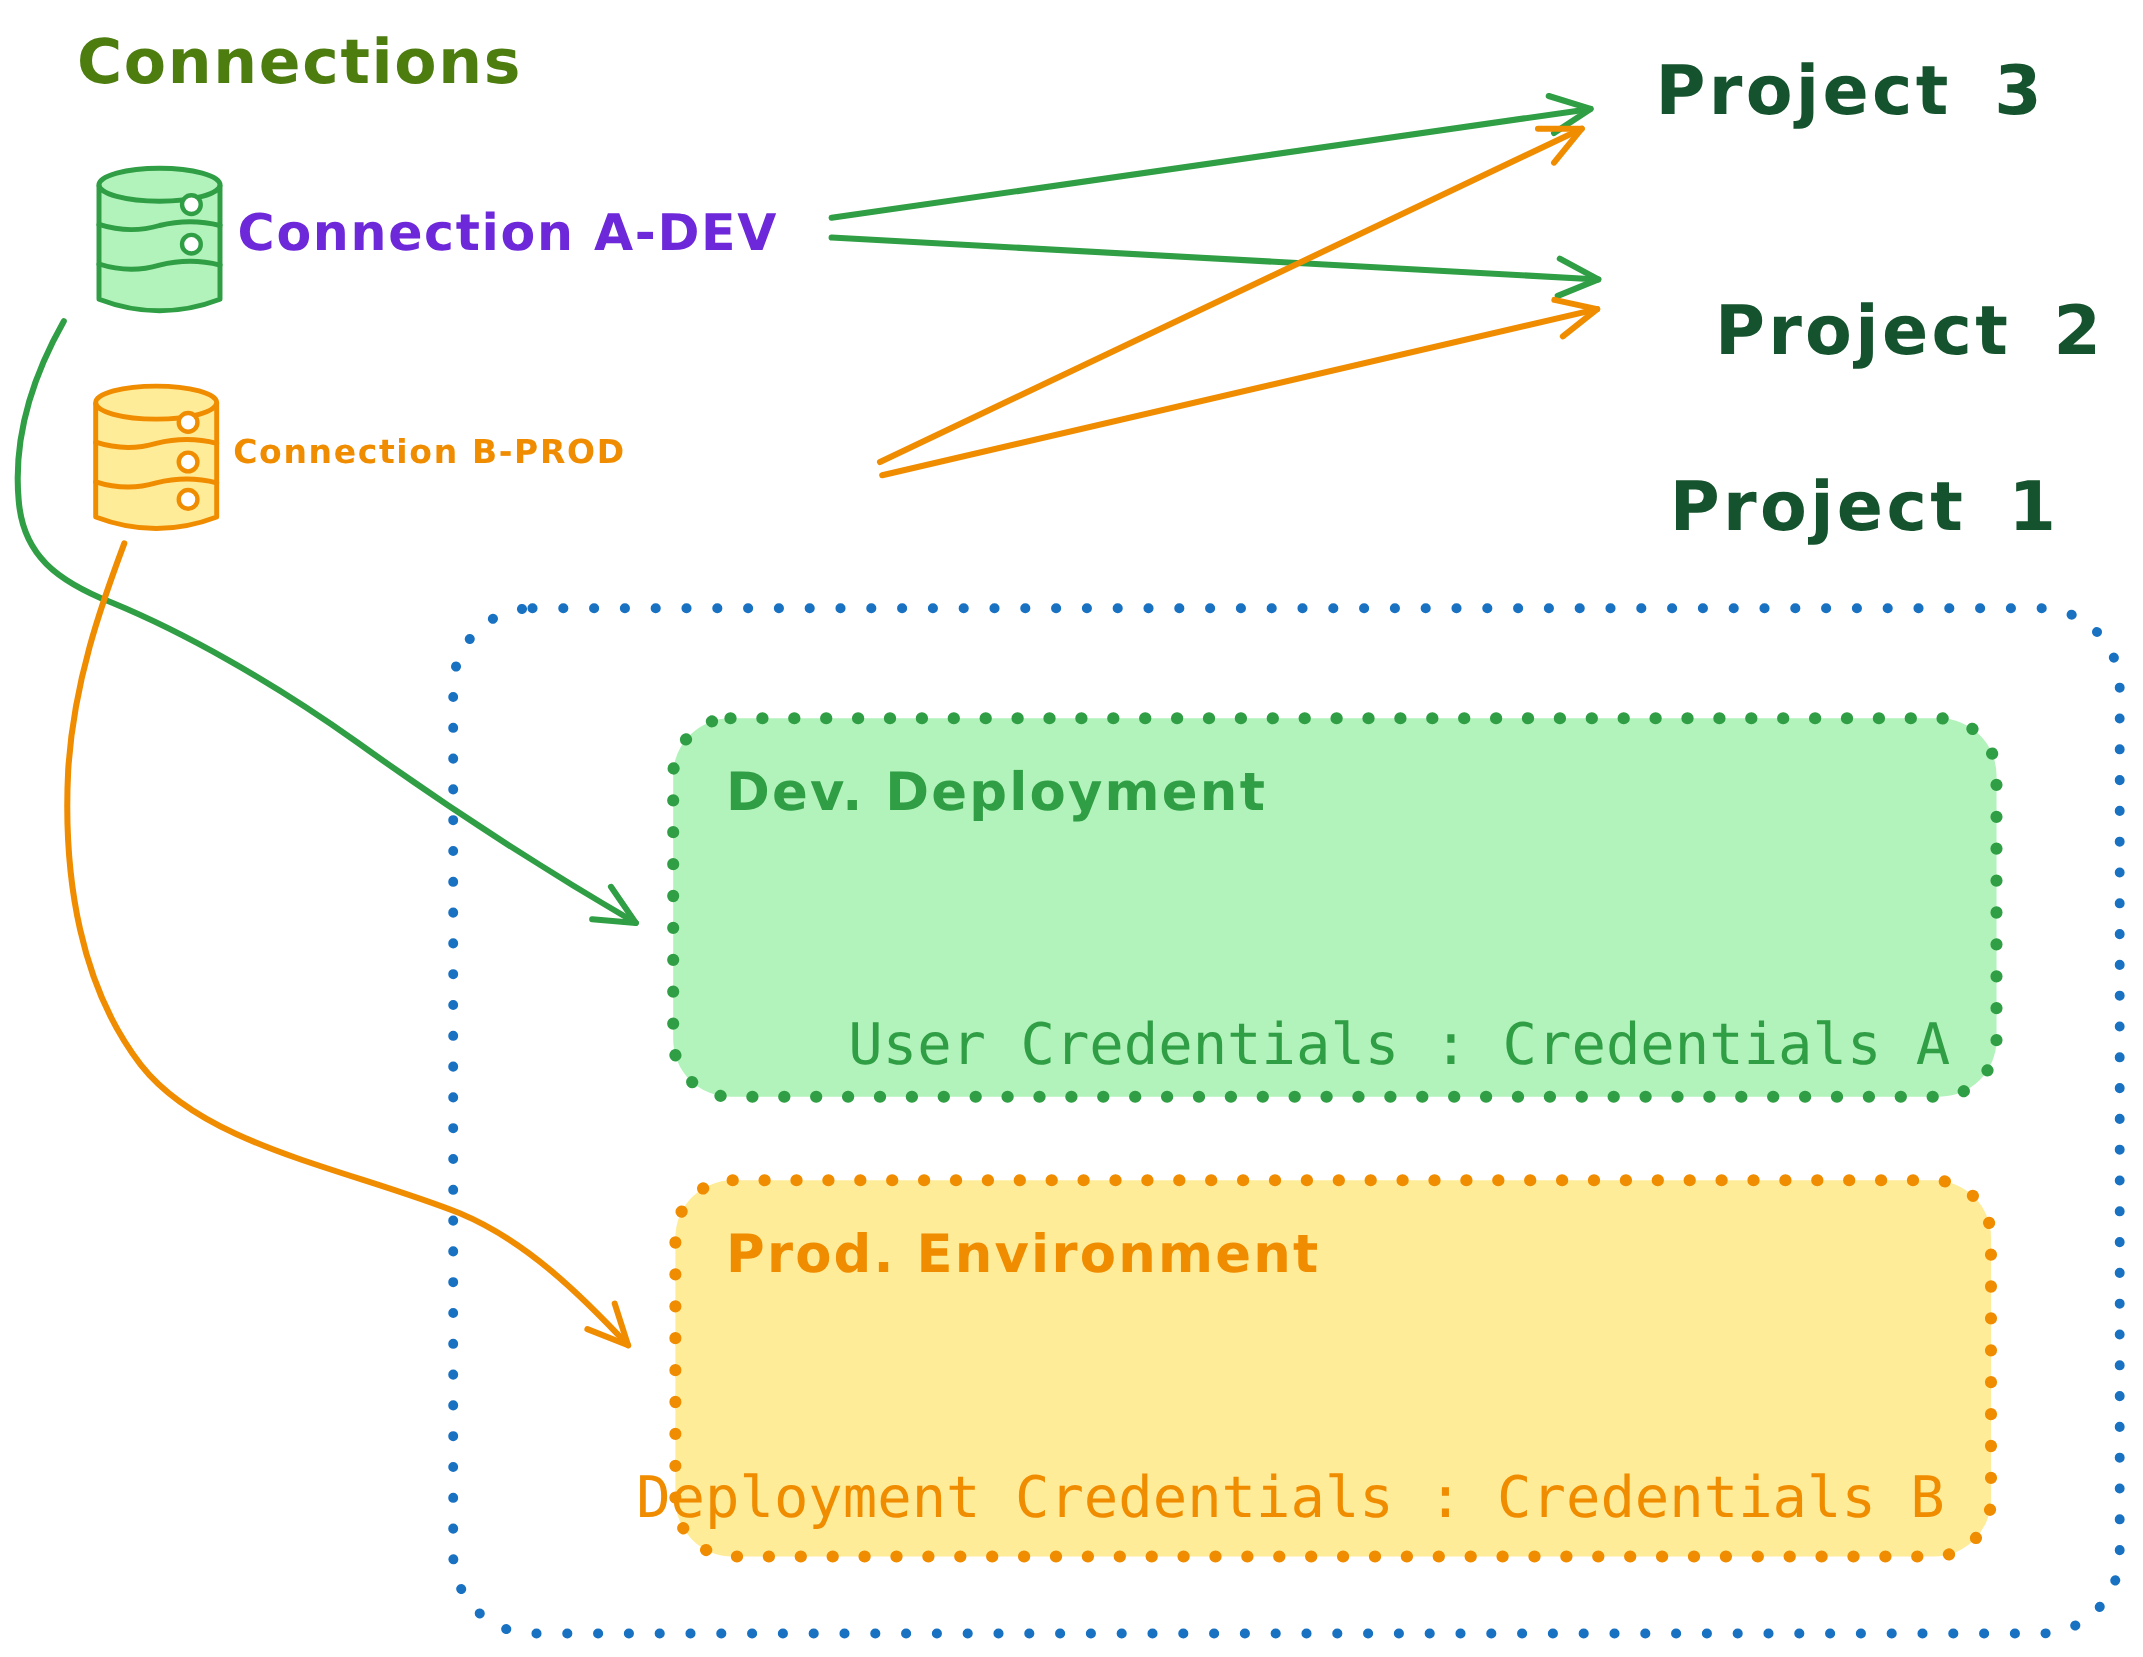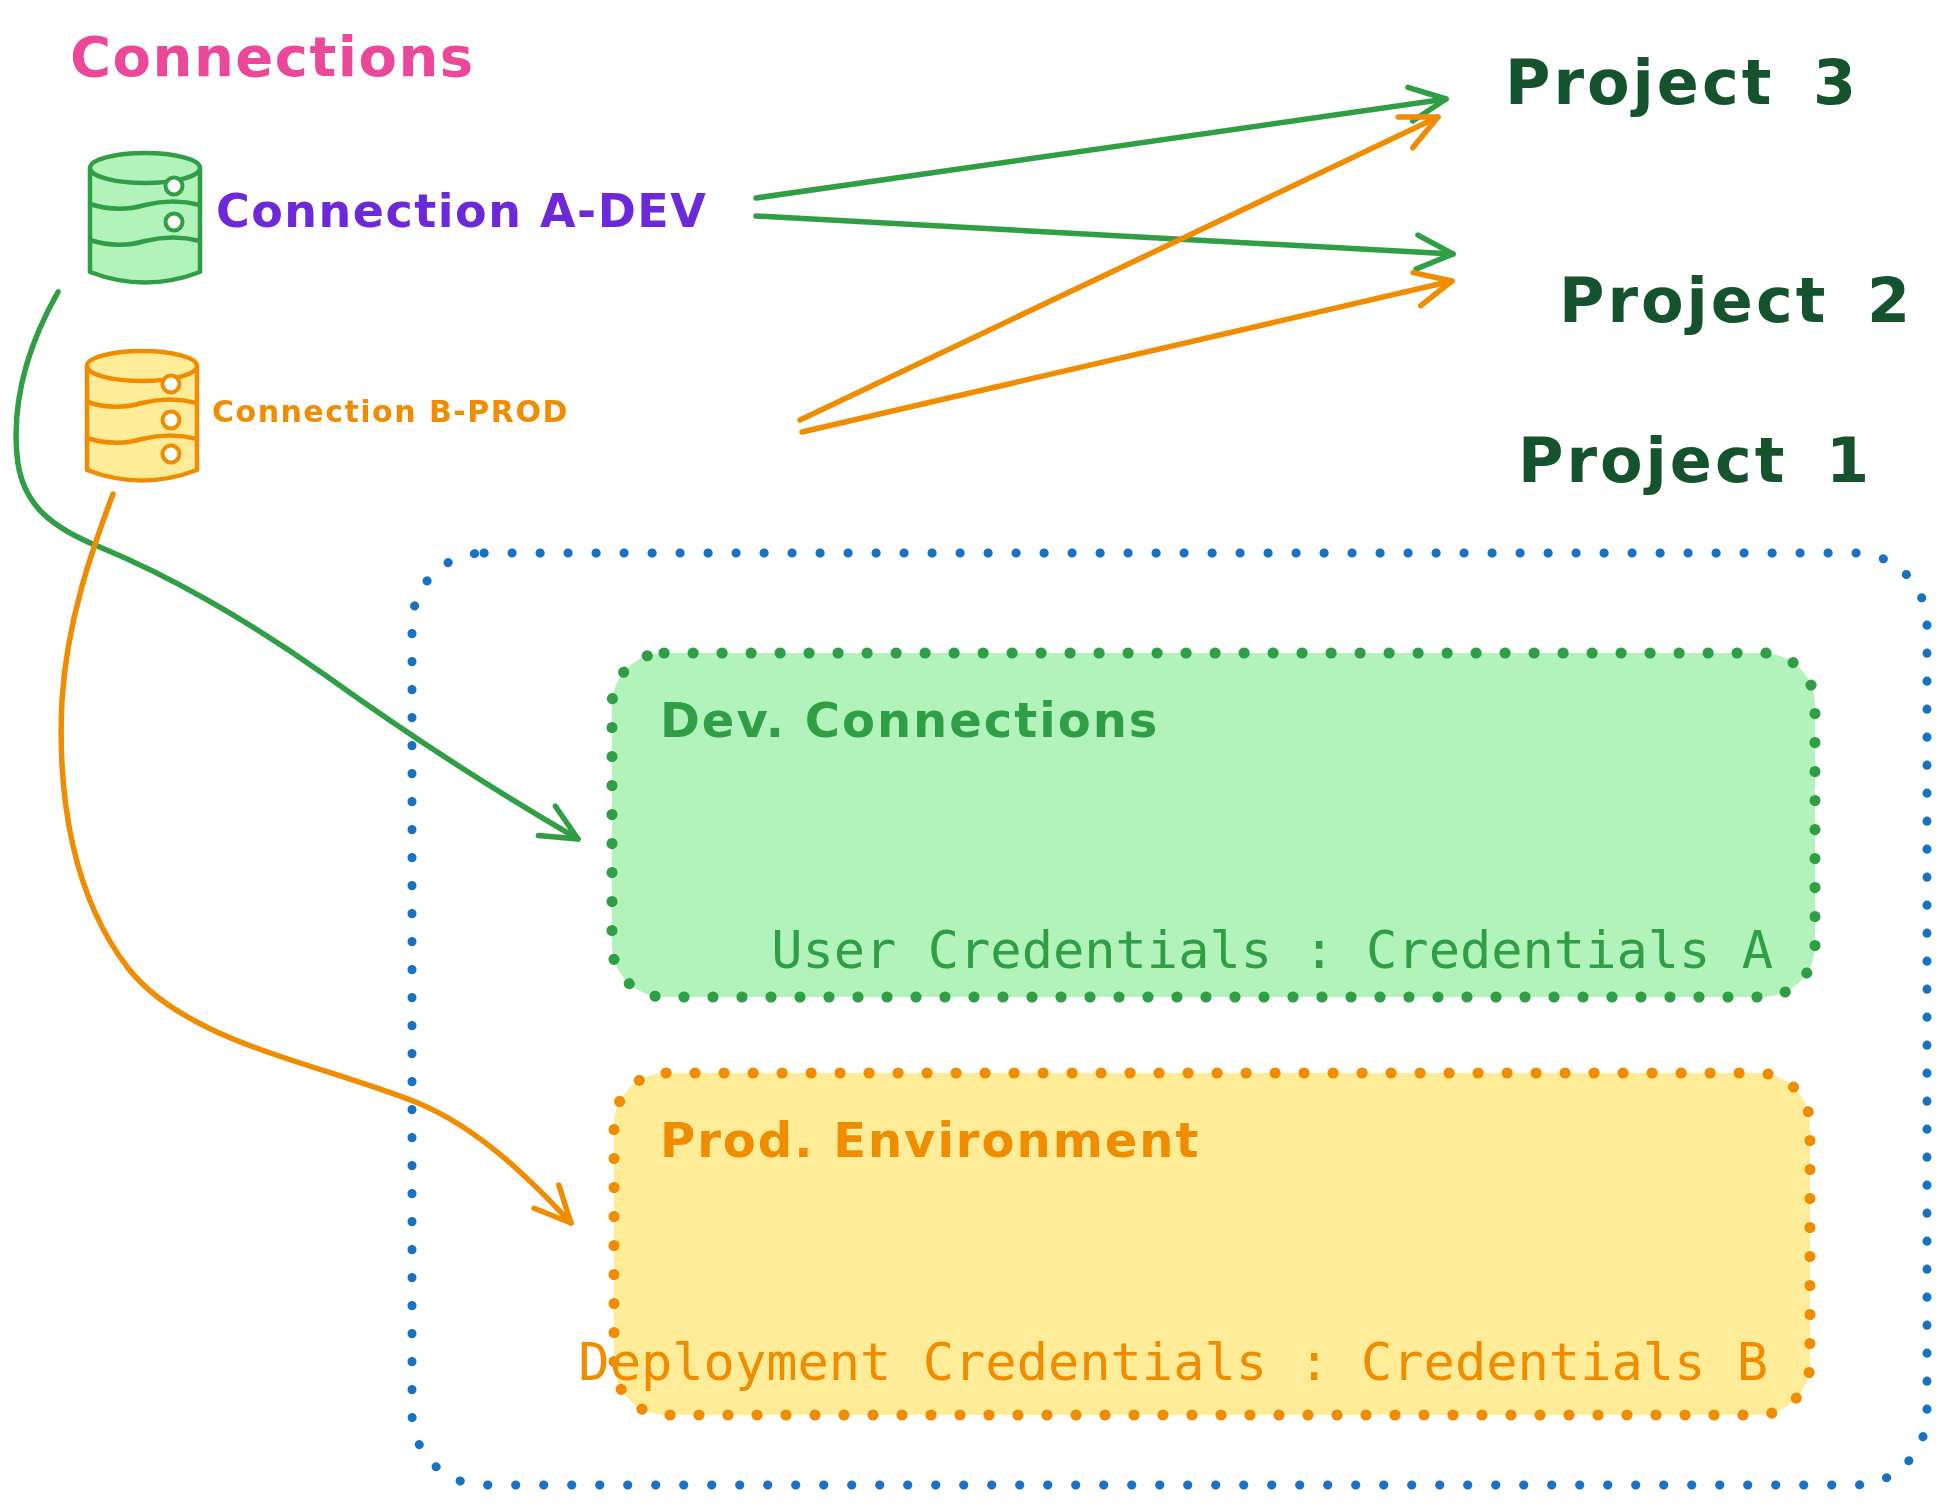--- a/index.html
+++ b/index.html
@@ -6,21 +6,21 @@
   .canvas {
     position: relative;
     width: 1948px;
     height: 1506px;
     background: #ffffff;
     font-family: "DejaVu Sans", "Liberation Sans", sans-serif;
     overflow: hidden;
   }
   .layer { position: absolute; left: 0; top: 0; width: 1948px; height: 1506px; }
   .t { position: absolute; white-space: nowrap; font-weight: 700; letter-spacing: 1.5px; }
-  .title   { left: 70px;  top: 24px;  font-size: 56px; color: #ec4899; }
+  .title   { left: 70px;  top: 24px;  font-size: 56px; color: #4d7c0f; }
   .conn-a  { left: 216px; top: 184px; font-size: 46px; color: #6d28d9; }
   .conn-b  { left: 212px; top: 394px; font-size: 30px; color: #f08c00; }
   .proj    { color: #14532d; font-size: 62px; letter-spacing: 3px; word-spacing: 14px; }
   .proj-3  { left: 1505px; top: 46px; }
   .proj-2  { left: 1559px; top: 219px; margin-top: 45px; }
   .proj-1  { left: 1518px; top: 424px; }
   .env-title { font-size: 48px; letter-spacing: 2px; }
   .env-dev   { left: 660px; top: 692px;  color: #2f9e44; }
   .env-prod  { left: 660px; top: 1112px; color: #f08c00; }
   .creds {
@@ -89,21 +89,21 @@
   <div class="t conn-a">Connection A-DEV</div>
 
   <div class="t conn-b">Connection B-PROD</div>
 
   <div class="t proj proj-3">Project 3</div>
 
   <div class="t proj proj-2">Project 2</div>
 
   <div class="t proj proj-1">Project 1</div>
 
-  <div class="t env-title env-dev">Dev. Connections</div>
+  <div class="t env-title env-dev">Dev. Deployment</div>
 
   <div class="creds creds-dev">User Credentials : Credentials A</div>
 
   <div class="t env-title env-prod">Prod. Environment</div>
 
   <div class="creds creds-prod">Deployment Credentials : Credentials B</div>
 
 </div>
 
 </body></html>

